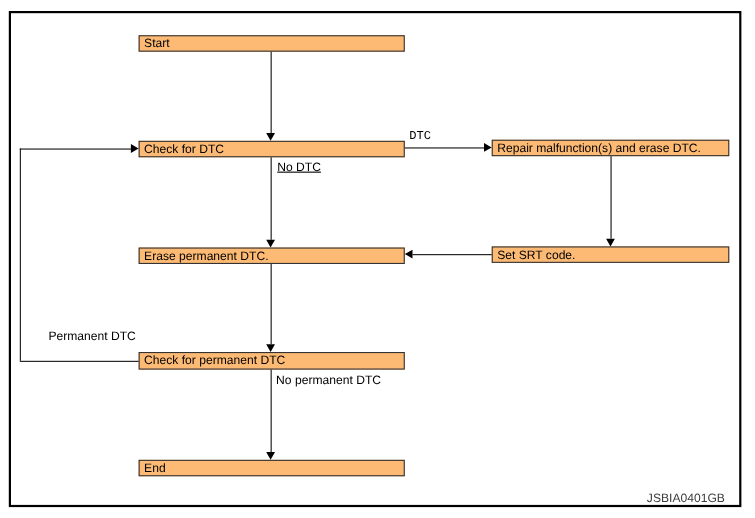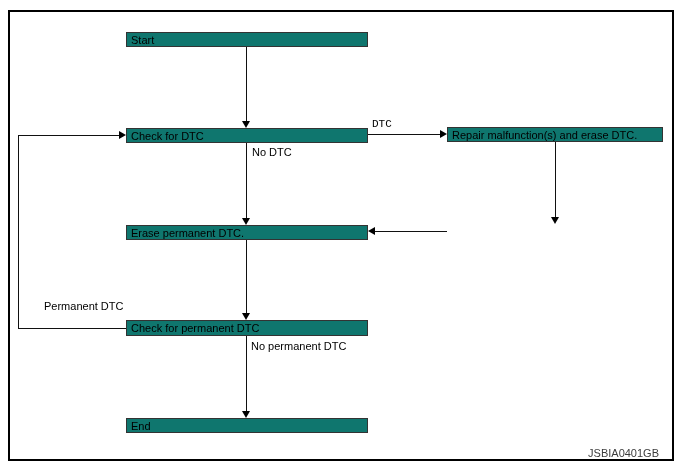--- a/index.html
+++ b/index.html
@@ -14,21 +14,21 @@
   .frame {
     position: absolute;
     left: 8px; top: 10px;
     width: 666px; height: 451px;
     border: 2px solid #000000;
     box-sizing: border-box;
   }
   .node {
     position: absolute;
     border: 1px solid #333333;
-    background: #0f766e;
+    background: #fdba74;
     box-sizing: border-box;
     font-size: 11px;
     color: #000000;
     display: flex;
     align-items: center;
     padding-left: 4px;
     white-space: nowrap;
     overflow: hidden;
   }
   .hline, .vline { position: absolute; background: #111111; }
@@ -62,35 +62,36 @@
   <div class="frame"></div>
 
   <div class="node" style="left:126px; top:32px;  width:242px; height:15px;">Start</div>
 
   <div class="node" style="left:447px; top:127px; width:216px; height:15px;">Repair malfunction(s) and erase DTC.</div>
 
   <div class="node" style="left:126px; top:128px; width:242px; height:15px;">Check for DTC</div>
 
   <div class="node" style="left:126px; top:225px; width:242px; height:15px;text-align:right;">Erase permanent DTC.</div>
 
+  <div class="node" style="left:447px; top:224px; width:216px; height:15px;">Set SRT code.</div>
 
   <div class="node" style="left:126px; top:418px; width:242px; height:15px;">End</div>
 
   <div class="node" style="left:126px; top:320px; width:242px; height:16px;">Check for permanent DTC</div>
 
   <div class="vline" style="left:246px; top:47px; height:74px;"></div>
   <div class="arrow down" style="left:242px; top:121px;"></div>
 
   <div class="hline" style="left:368px; top:134px; width:72px;"></div>
   <div class="arrow right" style="left:440px; top:130px;"></div>
   <div class="edge-label" style="left:372px; top:118px;font-family:Liberation Mono, monospace;">DTC</div>
 
   <div class="vline" style="left:246px; top:143px; height:75px;"></div>
   <div class="arrow down" style="left:242px; top:218px;"></div>
-  <div class="edge-label" style="left:252px; top:146px;">No DTC</div>
+  <div class="edge-label" style="left:252px; top:146px;text-decoration:underline;">No DTC</div>
 
   <div class="vline" style="left:555px; top:142px; height:75px;"></div>
   <div class="arrow down" style="left:551px; top:217px;"></div>
 
   <div class="hline" style="left:375px; top:231px; width:72px;"></div>
   <div class="arrow left" style="left:368px; top:227px;"></div>
 
   <div class="vline" style="left:246px; top:240px; height:73px;"></div>
   <div class="arrow down" style="left:242px; top:313px;"></div>
 

